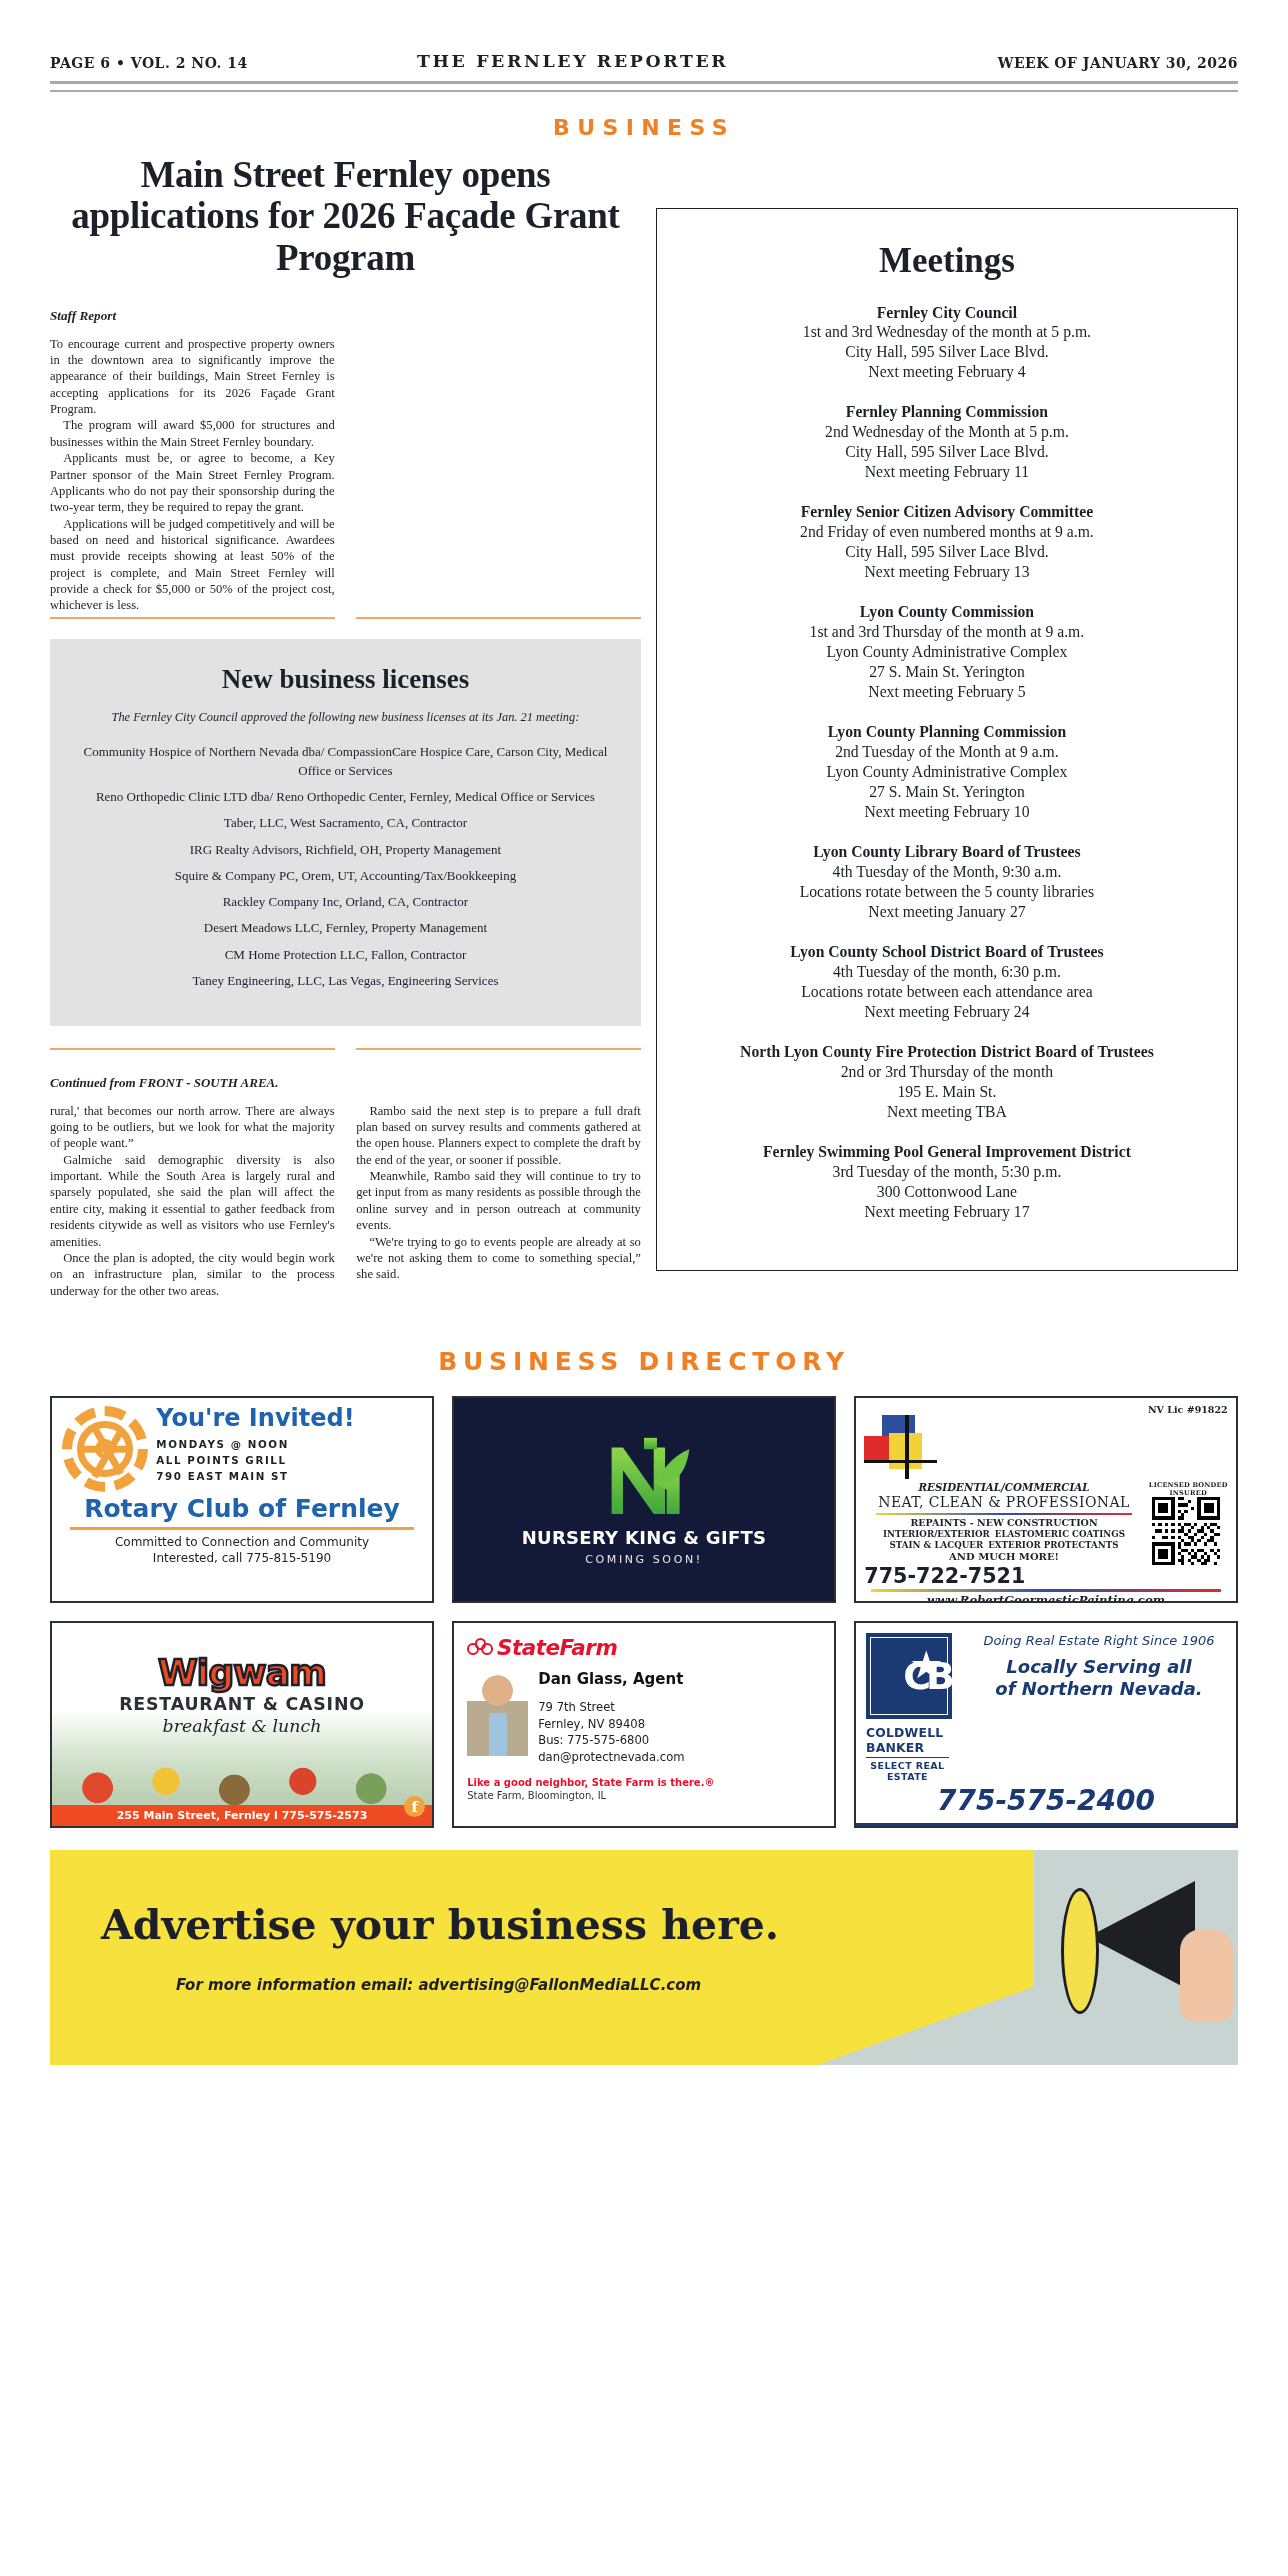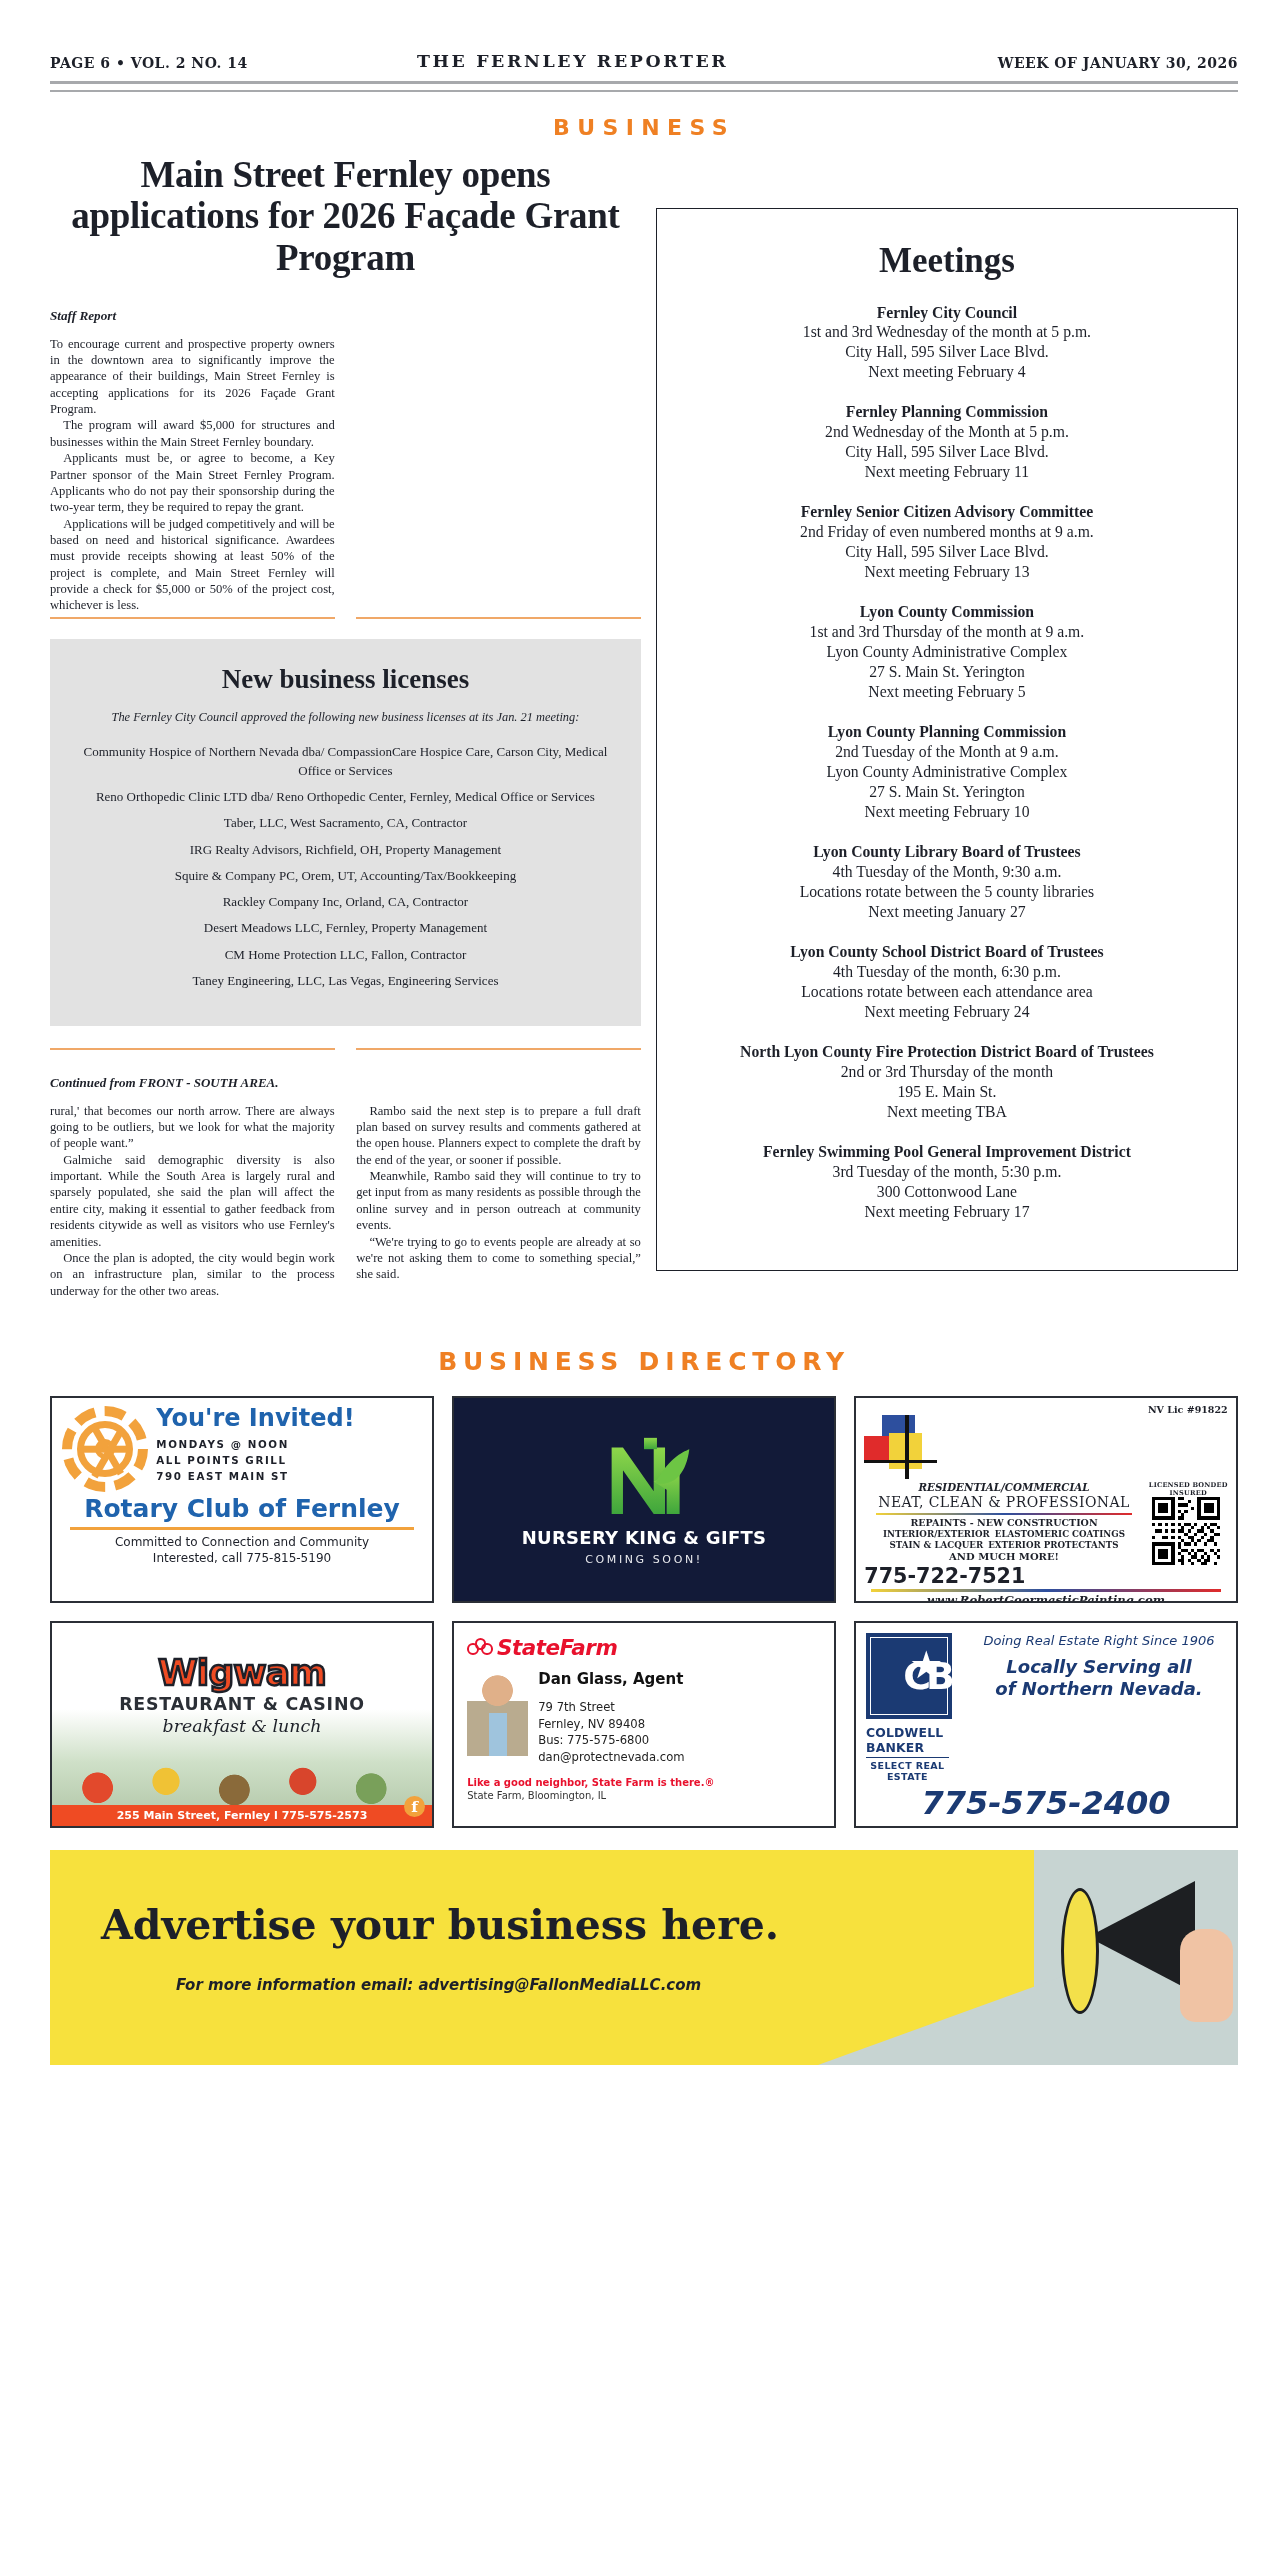--- a/index.html
+++ b/index.html
@@ -283,21 +283,21 @@
   .cb-mark span { color:#fff; font-family:"DejaVu Sans", sans-serif; font-weight:bold; font-size:38px; letter-spacing:-5px; }
   .cb-star { position:absolute; right:11.6px; top:8.3px; color:#fff; font-size:16.5px; }
   .cb-n1 { color:#1b3a73; font-family:"DejaVu Sans", sans-serif; font-weight:bold; font-size:12.4px; margin-top:5.8px; letter-spacing:0.2px;}
   .cb-rule { height:1.7px; background:#1b3a73; margin:1.7px 13.2px 1.7px 0; }
   .cb-n2 { color:#1b3a73; font-family:"DejaVu Sans", sans-serif; font-weight:bold; font-size:9.5px; letter-spacing:0.4px; text-align:center; padding-right:13.2px;}
   .cb-right { flex:1; text-align:center; }
   .cb-since { color:#1b3a73; font-style:italic; font-size:13px; font-family:"DejaVu Sans", sans-serif; }
   .cb-serv { color:#1b3a73; font-style:italic; font-weight:bold; font-size:18px;
      font-family:"DejaVu Sans", sans-serif; line-height:1.22; margin-top:8.3px; }
   .cb-phone { color:#1b3a73; font-family:"DejaVu Sans", sans-serif; font-weight:bold;
-     font-style:italic; font-size:32px; text-align:center; margin:1.7px 0 6.6px; }
+     font-style:italic; font-size:28px; text-align:center; margin:1.7px 0 6.6px; }
   .cb-bar { background:#1b3a73; color:#fff; text-align:center;
      font-family:"DejaVu Sans", sans-serif; font-weight:bold; font-size:11.6px; padding:5px 0; }
 
   
   .banner {
     margin-top: 21.5px; height: 215px; position: relative; overflow: hidden;
     background: #c7d4d2;
   }
   .banner-yellow {
     position:absolute; left:0; top:0; bottom:0; width: 984px; background:#f7e13d;

